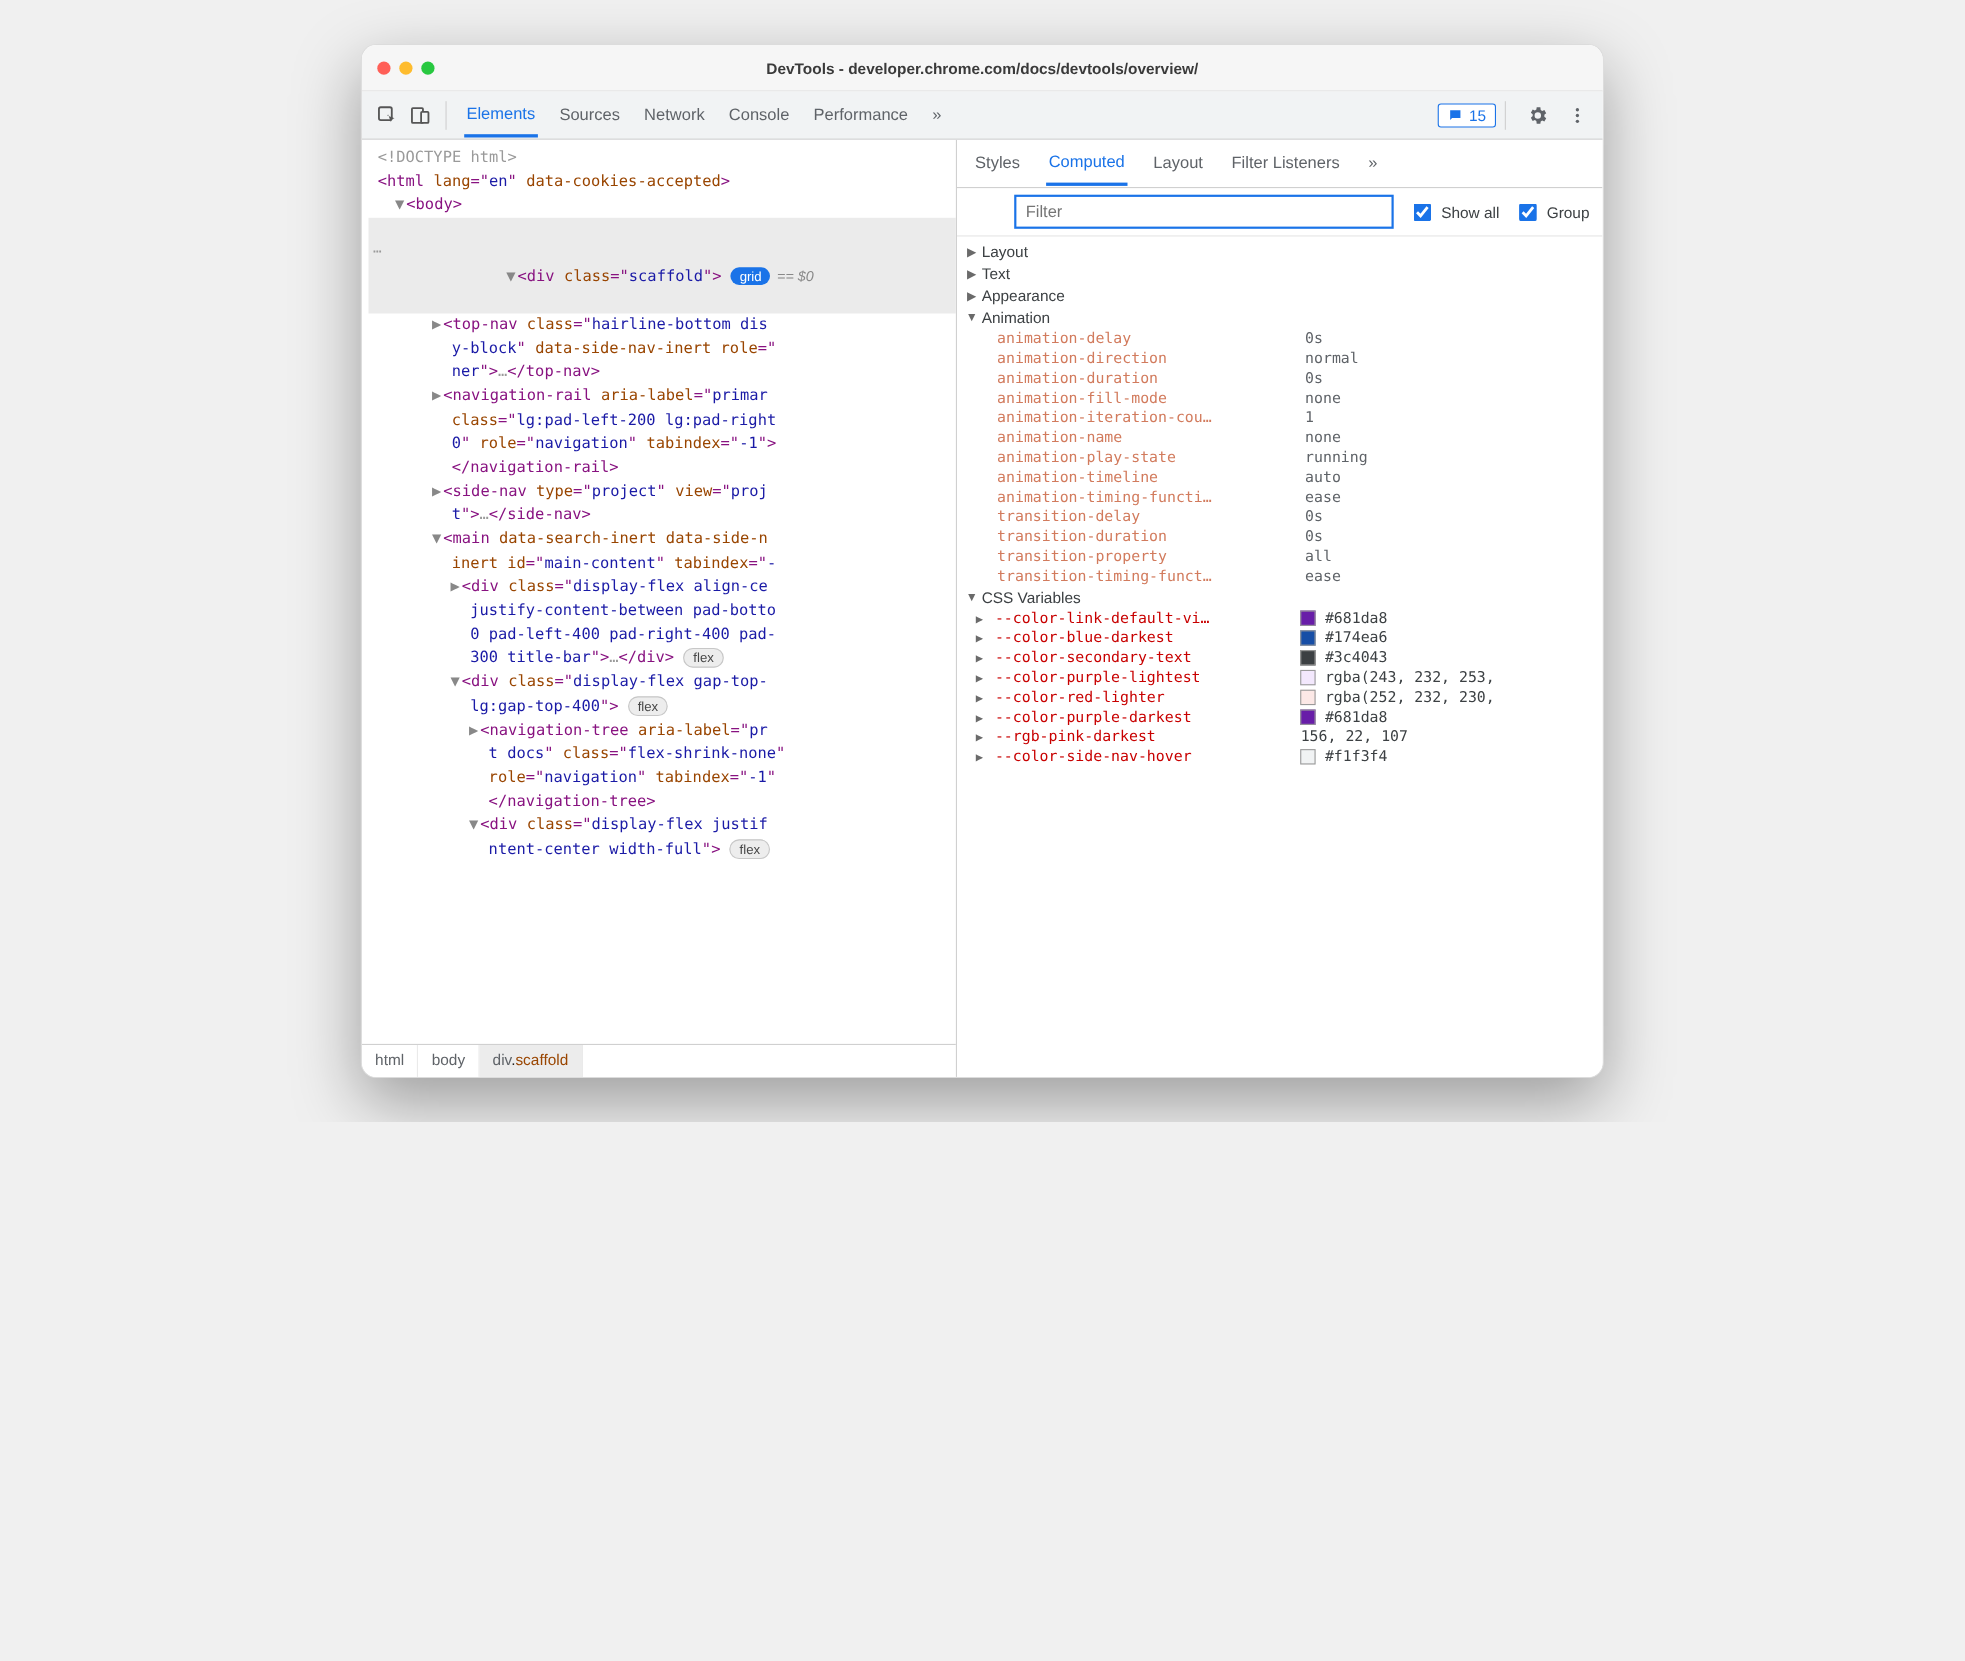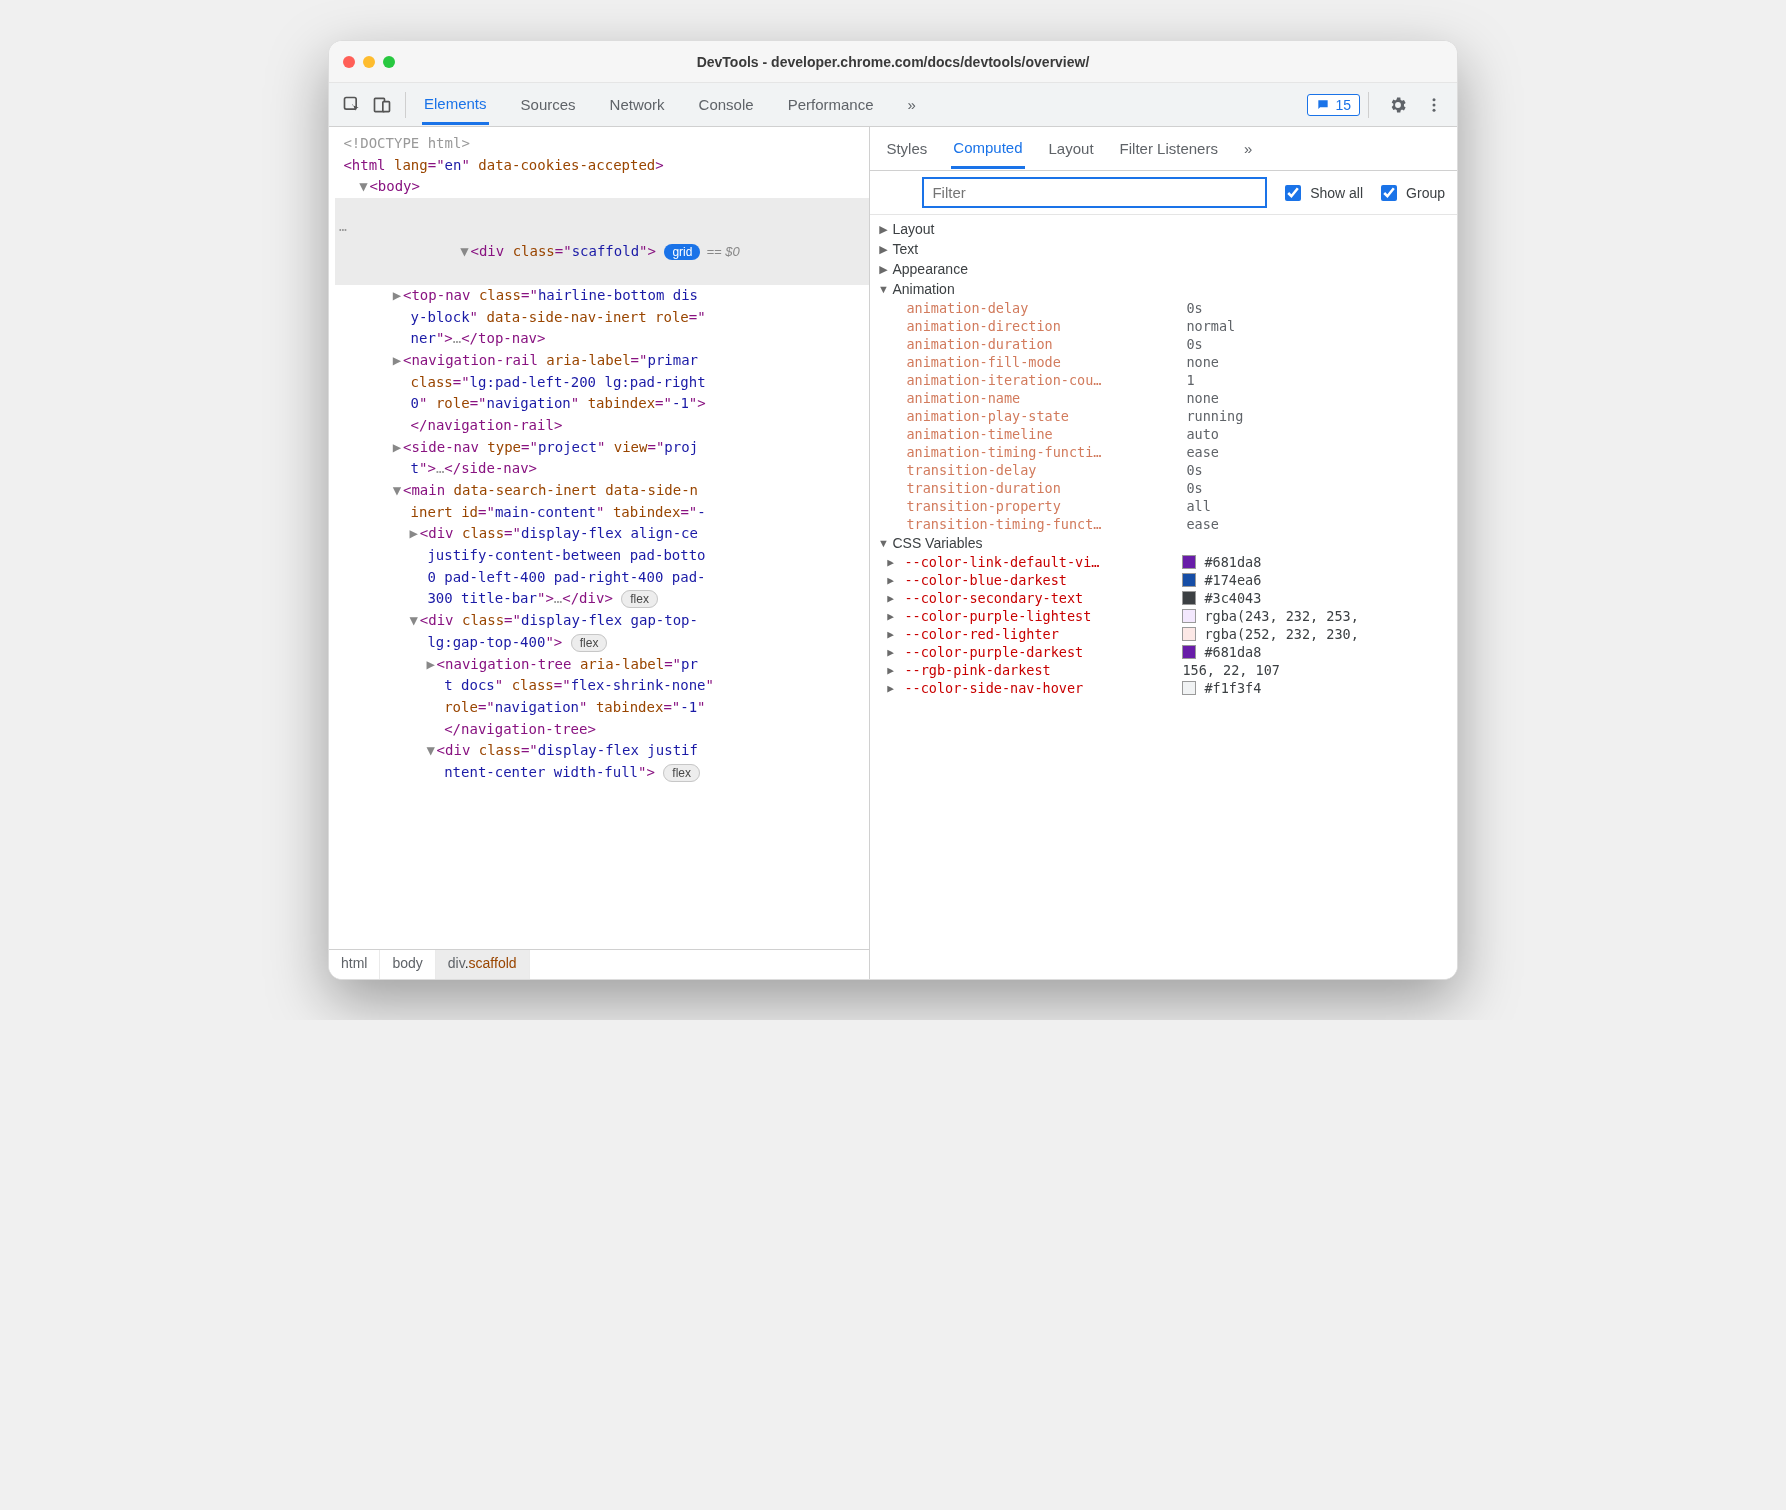--- a/index.html
+++ b/index.html
@@ -48,21 +48,21 @@
     padding: 0 8px;
     border-bottom: 1px solid #d0d0d0;
     background: #f1f3f4;
     font-size: 15px;
   }
   .tb-icon {
     width: 30px; height: 30px; display: inline-flex; align-items: center; justify-content: center;
     color: #555;
   }
   .vdiv { width: 1px; height: 26px; background: #cfcfcf; margin: 0 8px; }
-  .tabs { display: flex; gap: 30px; align-items: center; margin-left: 8px; }
+  .tabs { display: flex; gap: 18px; align-items: center; margin-left: 8px; }
   .tab { color: #5f6368; padding: 10px 2px; cursor: pointer; }
   .tab.active { color: #1a73e8; border-bottom: 3px solid #1a73e8; font-weight: 500; margin-bottom: -1px; }
   .spacer { flex: 1; }
   .pill {
     display: inline-flex; align-items: center; gap: 5px;
     border: 1px solid #1a73e8; border-radius: 3px;
     color: #1a73e8; padding: 2px 8px; font-size: 14px;
     background: #fff;
   }
   .main-toolbar .gear, .main-toolbar .kebab { color: #5f6368; margin-left: 6px; }

